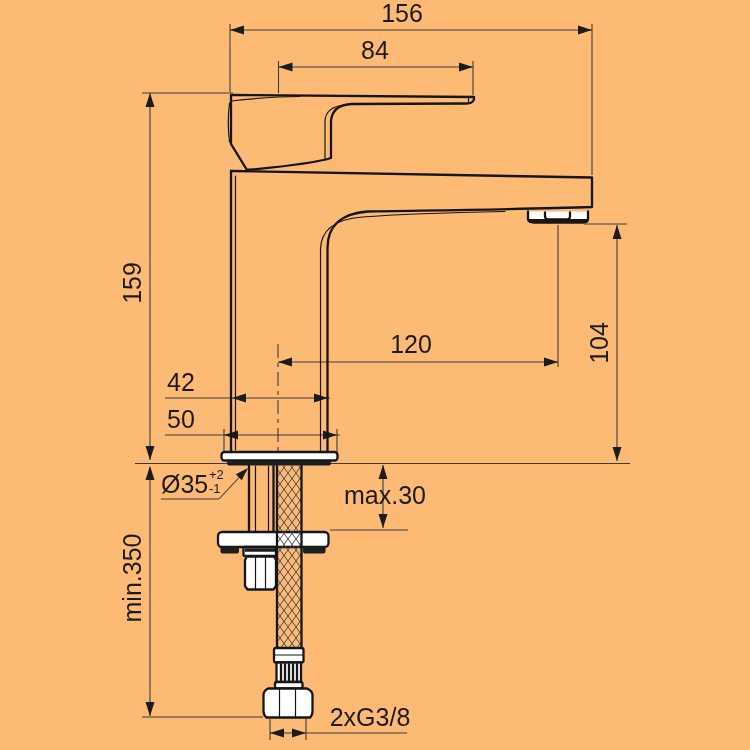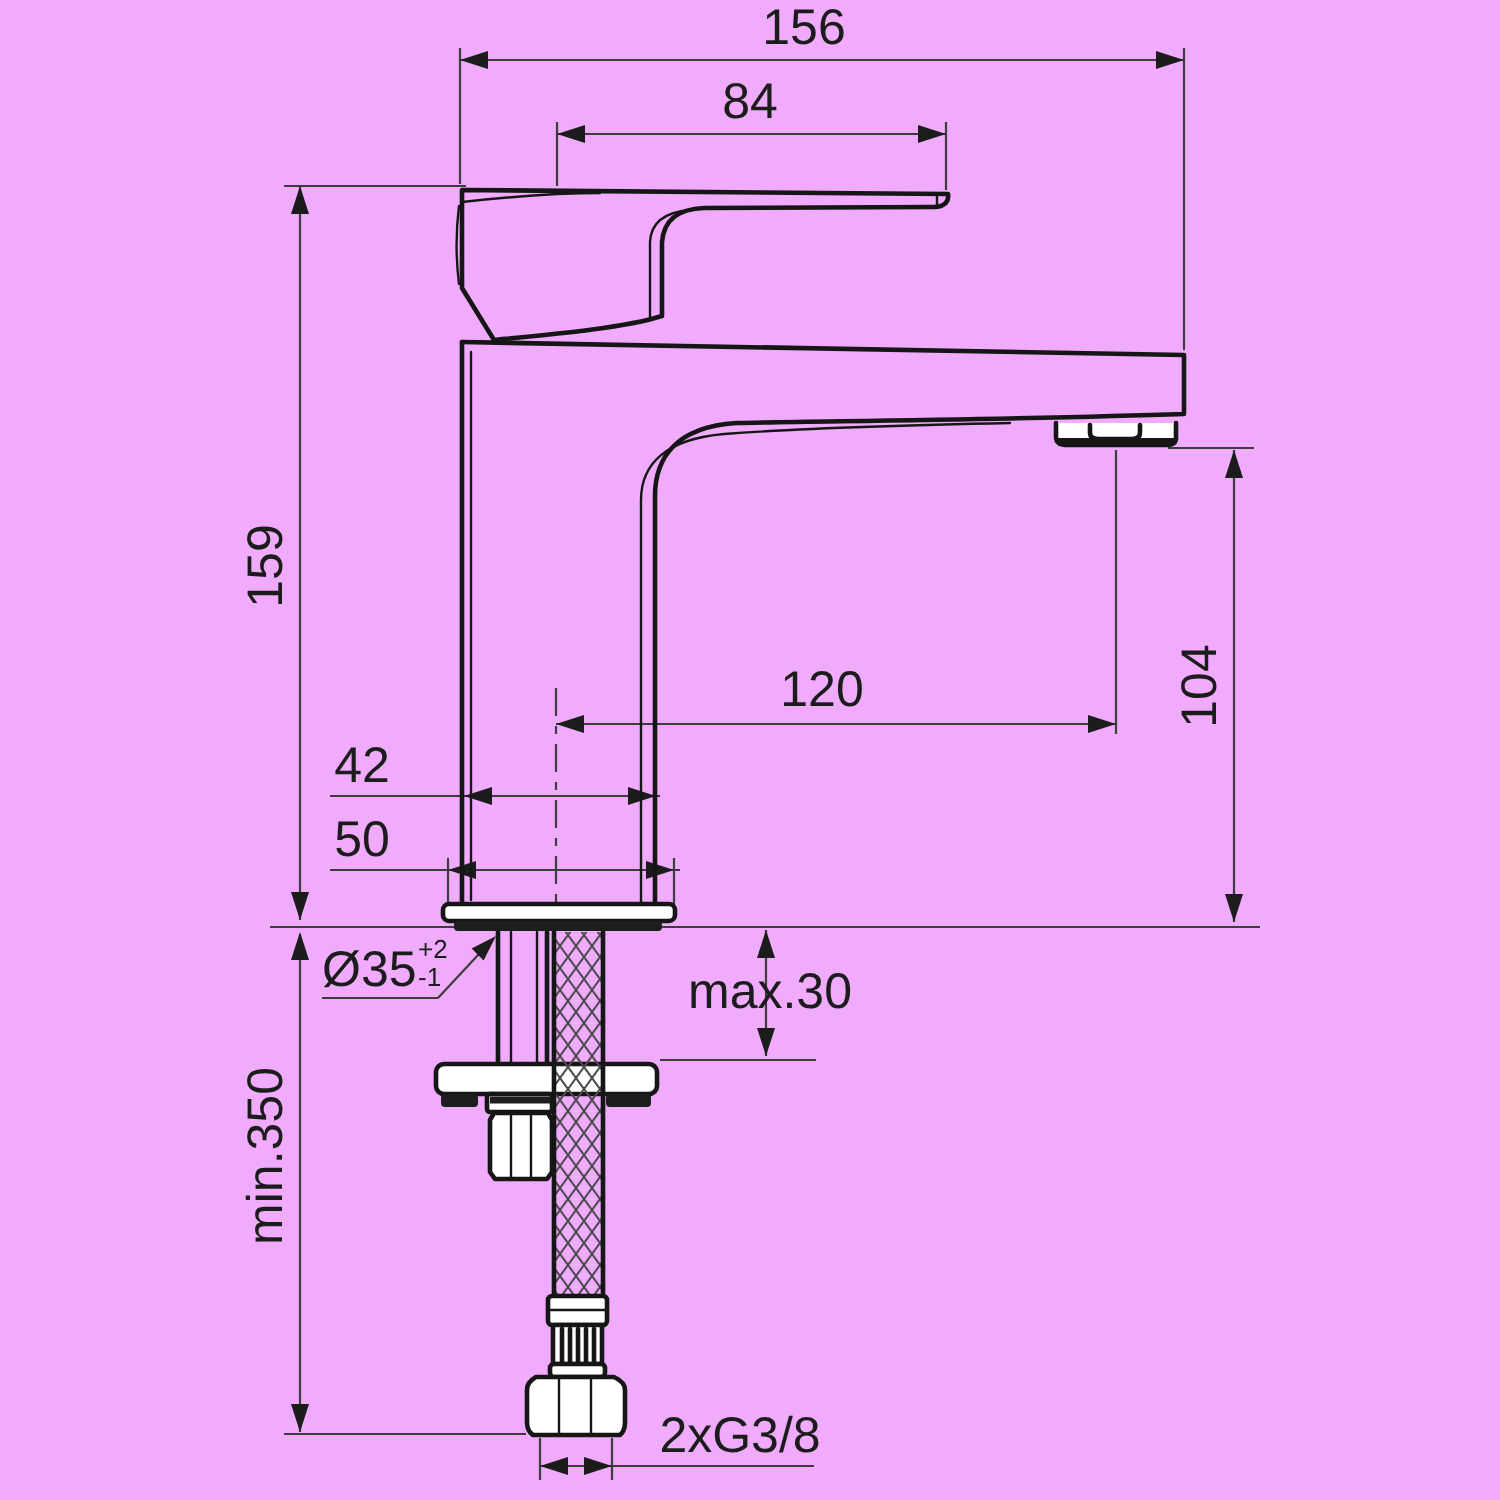--- a/index.html
+++ b/index.html
@@ -1,16 +1,16 @@
 <!DOCTYPE html>
 <html><head>
 <meta charset="utf-8">
 <style>
   html,body{margin:0;padding:0;background:#fff;}
-  .stage{position:relative;width:750px;height:750px;background:#f0abfc;overflow:hidden;
+  .stage{position:relative;width:750px;height:750px;background:#fdba74;overflow:hidden;
          font-family:"Liberation Sans", sans-serif;}
   svg text{font-family:"Liberation Sans", sans-serif;fill:#1c1c1c;}
   .dimtxt{font-size:25px;}
   .toltxt{font-size:13px;}
   .thick{stroke:#161616;stroke-width:2.3;fill:none;stroke-linecap:round;stroke-linejoin:round;}
   .thin{stroke:#161616;stroke-width:1.2;fill:none;stroke-linecap:round;}
   .dim{stroke:#3c3c3c;stroke-width:1.1;fill:none;}
   .arr{fill:#1c1c1c;stroke:none;}
   .darkfill{fill:#1d1d1d;stroke:none;}
   .whitefill{fill:#ffffff;}

